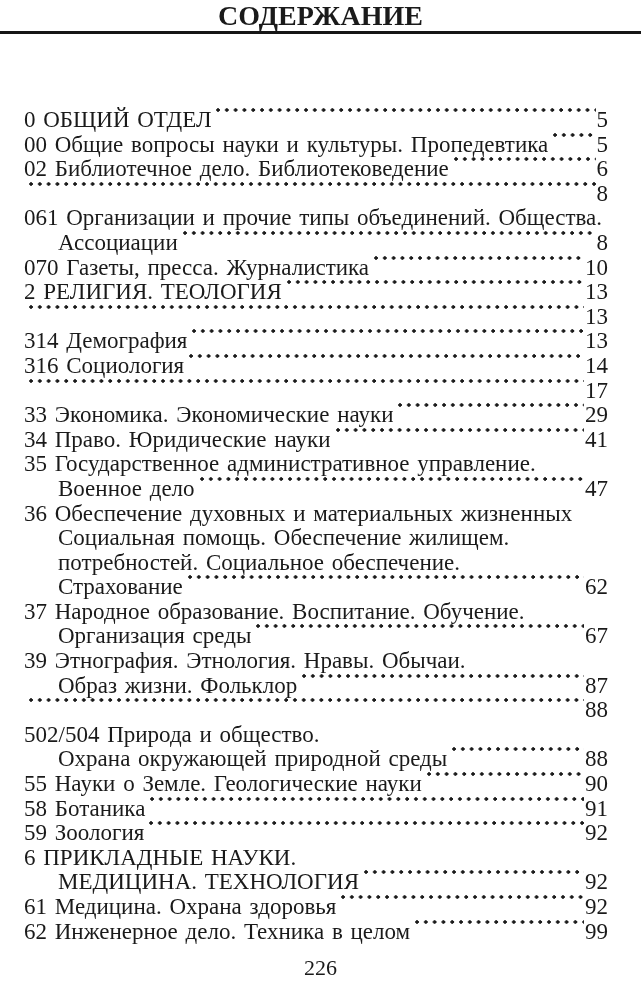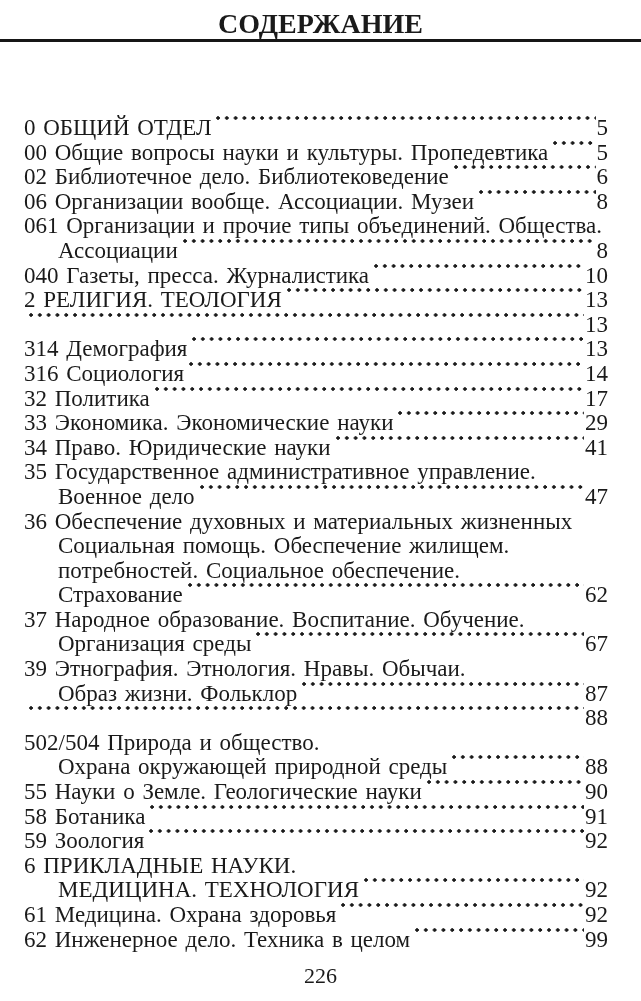--- a/index.html
+++ b/index.html
@@ -12,21 +12,21 @@
     height: 1001px;
     overflow: hidden;
     color: #1a1a1a;
     font-family: "Liberation Serif", "DejaVu Serif", serif;
   }
   .title {
     text-align: center;
     font-weight: bold;
     font-size: 28px;
     line-height: 28px;
-    padding-top: 10px;
+    padding-top: 2px;
     white-space: nowrap;
   }
   .rule {
     height: 3px;
     background: #161616;
     margin-top: 1px;
   }
   .toc {
     margin-top: 74px;
     padding-left: 24px;
@@ -85,34 +85,33 @@
       <span class="entry-text">00 Общие вопросы науки и культуры. Пропедевтика</span>
       <span class="leader"></span>
       <span class="pagenum">5</span>
     </div>
     <div class="line">
       <span class="entry-text">02 Библиотечное дело. Библиотековедение</span>
       <span class="leader"></span>
       <span class="pagenum">6</span>
     </div>
     <div class="line">
-      <span class="entry-text">06 Организации вообще. Ассоциации. Музеи</span>
       <span class="leader"></span>
       <span class="pagenum">8</span>
     </div>
     <div class="line">
       <span class="entry-text">061 Организации и прочие типы объединений. Общества.</span>
     </div>
     <div class="line cont">
       <span class="entry-text">Ассоциации</span>
       <span class="leader"></span>
       <span class="pagenum">8</span>
     </div>
     <div class="line">
-      <span class="entry-text">040 Газеты, пресса. Журналистика</span>
+      <span class="entry-text">070 Газеты, пресса. Журналистика</span>
       <span class="leader"></span>
       <span class="pagenum">10</span>
     </div>
     <div class="line">
       <span class="entry-text">2 РЕЛИГИЯ. ТЕОЛОГИЯ</span>
       <span class="leader"></span>
       <span class="pagenum">13</span>
     </div>
     <div class="line">
       <span class="leader"></span>
@@ -122,21 +121,20 @@
       <span class="entry-text">314 Демография</span>
       <span class="leader"></span>
       <span class="pagenum">13</span>
     </div>
     <div class="line">
       <span class="entry-text">316 Социология</span>
       <span class="leader"></span>
       <span class="pagenum">14</span>
     </div>
     <div class="line">
-      <span class="entry-text">32 Политика</span>
       <span class="leader"></span>
       <span class="pagenum">17</span>
     </div>
     <div class="line">
       <span class="entry-text">33 Экономика. Экономические науки</span>
       <span class="leader"></span>
       <span class="pagenum">29</span>
     </div>
     <div class="line">
       <span class="entry-text">34 Право. Юридические науки</span>

